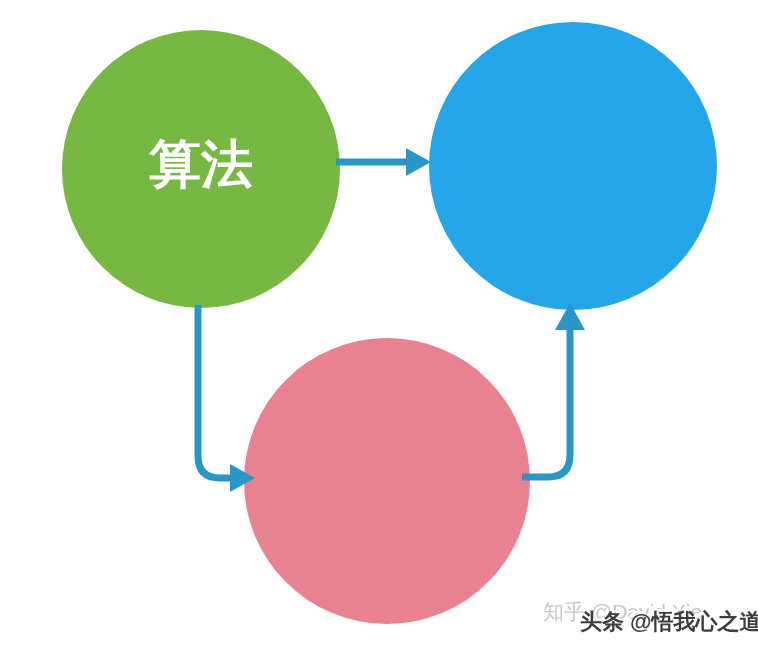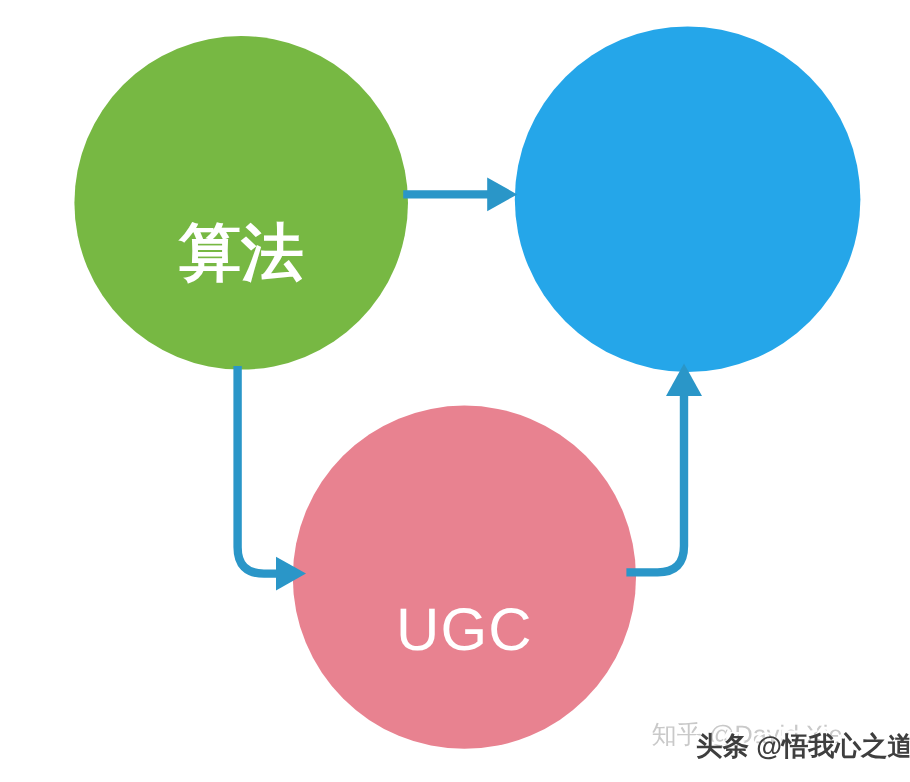--- a/index.html
+++ b/index.html
@@ -21,21 +21,20 @@
     top: 0;
   }
   .node-label {
     position: absolute;
     transform: translate(-50%, -50%);
     color: #ffffff;
     font-weight: 600;
     text-align: center;
     white-space: nowrap;
     pointer-events: none;
-    margin-top: 46px;
   }
   .label-algorithm { left: 201px; top: 165px; font-size: 52px; }
   .label-social    { left: 573px; top: 164px; font-size: 52px; }
   .label-ugc       { left: 387px; top: 479px; font-size: 50px; font-weight: 500; letter-spacing: 1px; }
   .wm-zhihu {
     position: absolute;
     left: 543px;
     top: 598px;
     font-size: 21px;
     color: #c9c9c9;
@@ -74,18 +73,17 @@
       <polygon points="230,464 255,478 230,492" fill="#2a96c8"></polygon>
     </g>
 
     <g>
       <path d="M 522 477 L 548 477 Q 570 477 570 455 L 570 328" fill="none" stroke-width="7" stroke="#2a96c8"></path>
       <polygon points="555,330 570,303 585,330" fill="#2a96c8"></polygon>
     </g>
   </svg>
 
   <div class="node-label label-algorithm">算法</div>
-  <div class="node-label label-ugc">UGC</div>
 
   <div class="wm-zhihu">知乎 @David Xie</div>
   <div class="wm-toutiao">头条 @悟我心之道</div>
 
 </div>
 
 </body></html>

